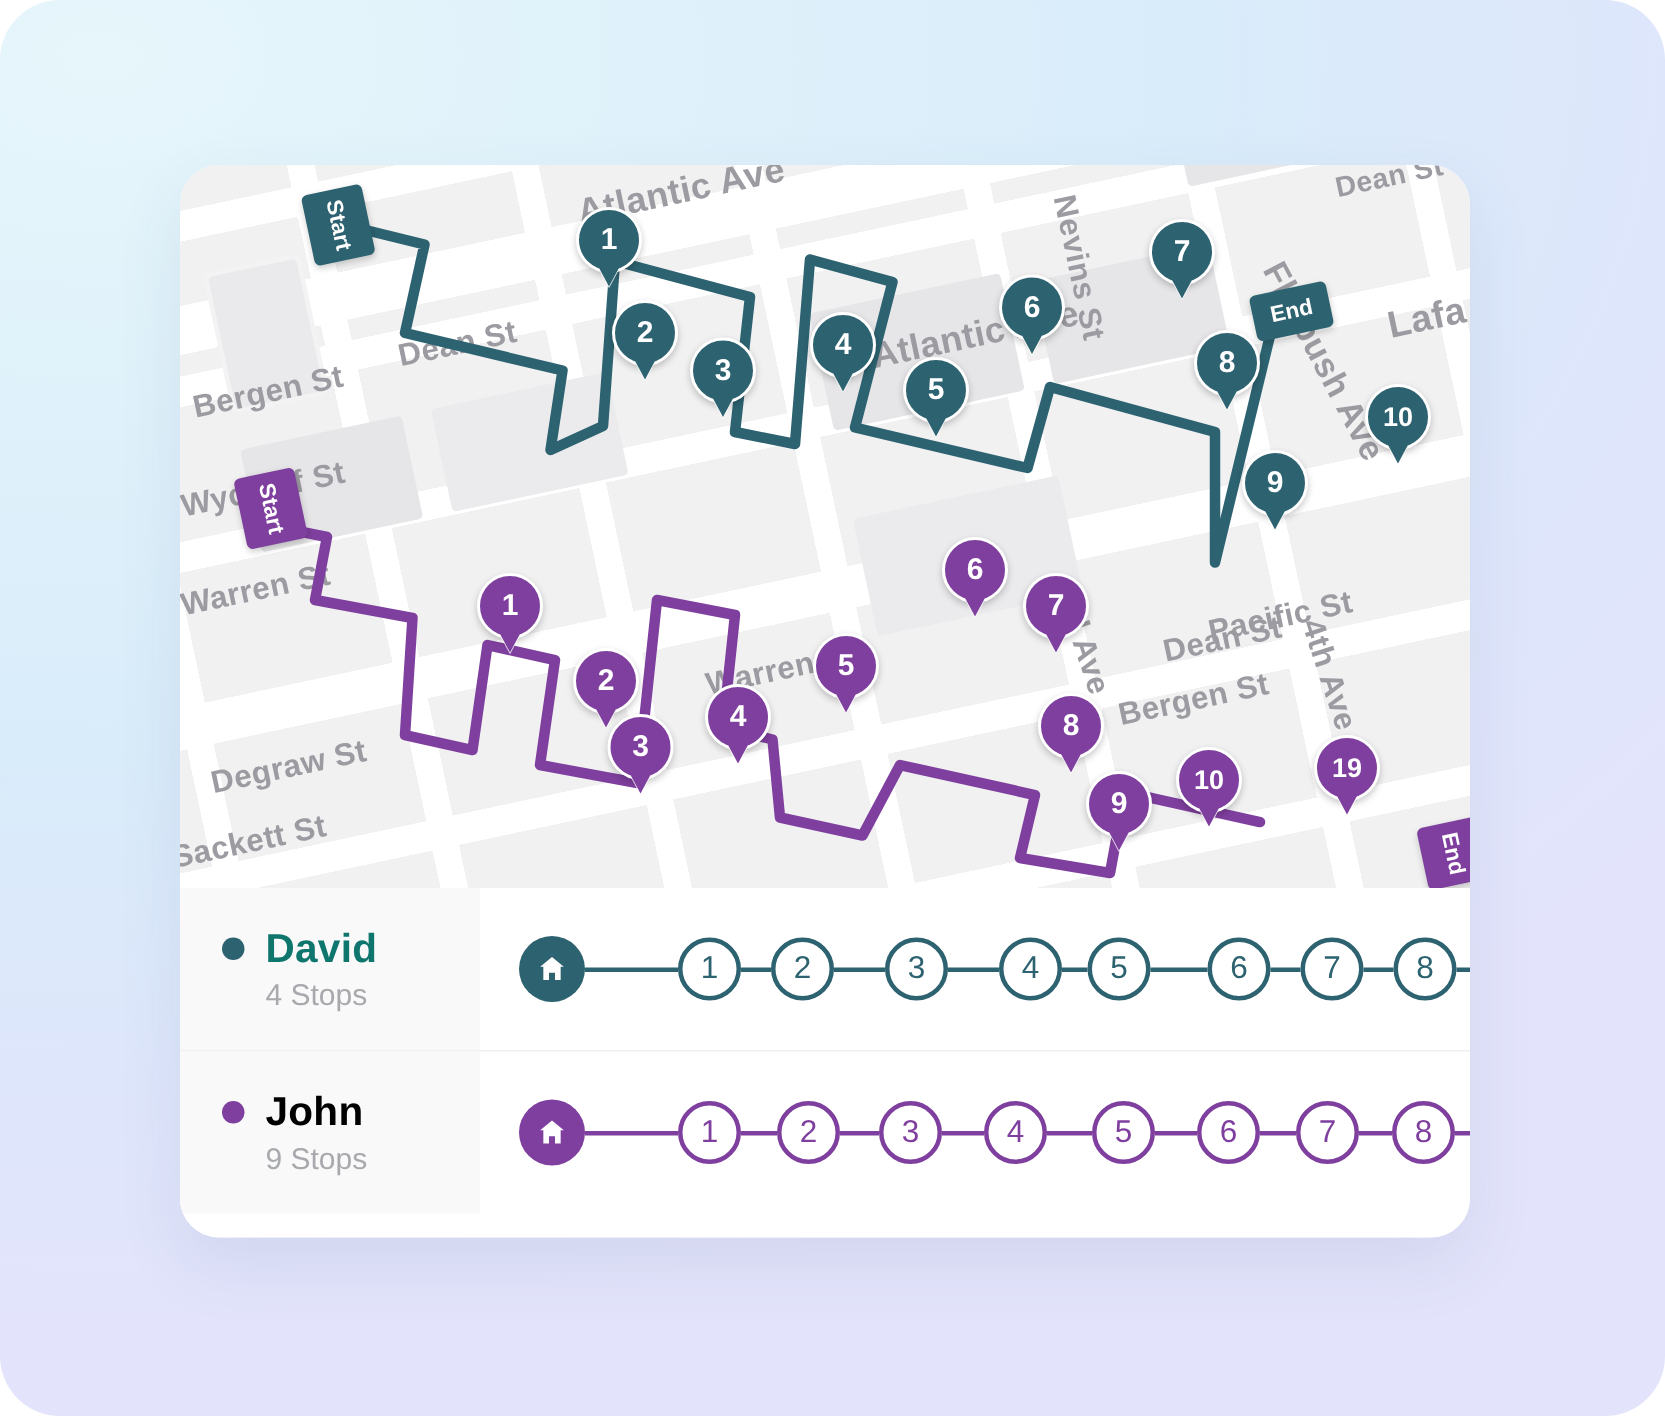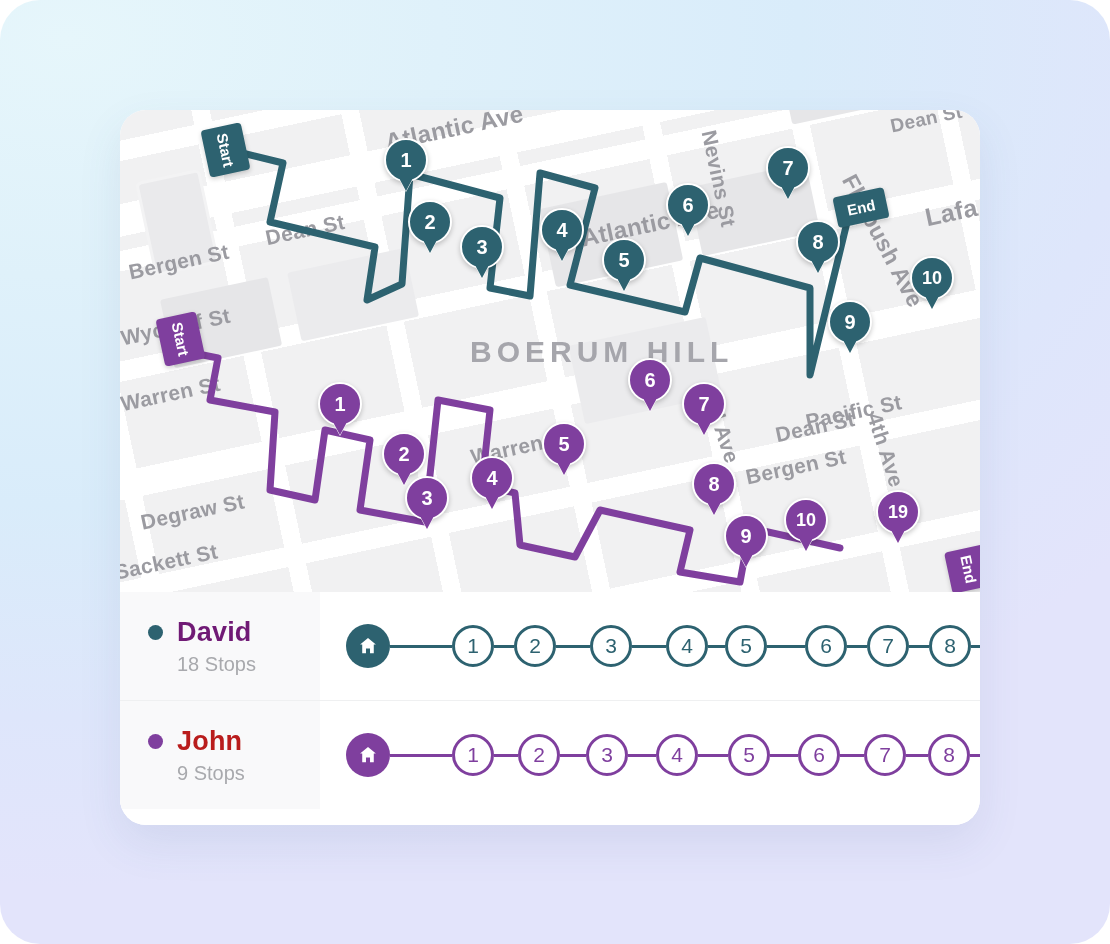--- a/index.html
+++ b/index.html
@@ -97,22 +97,22 @@
   .row{position:relative;height:108px;display:flex;align-items:center;}
   .row + .row{border-top:1px solid #eff0f1;}
   .who{
     width:200px;height:100%;background:#f9f9fa;
     display:flex;flex-direction:column;justify-content:center;box-sizing:border-box;padding-left:28px;
   }
   .who-top{display:flex;align-items:center;gap:14px;}
   .dot{width:15px;height:15px;border-radius:50%;flex:none;}
   .name{font-size:27px;font-weight:700;letter-spacing:.2px;}
   .stops{font-size:20px;color:#a8a9ad;font-weight:400;margin-top:5px;margin-left:29px;}
-  .teal-t{color:#701a75;}
-  .purp-t{color:#b91c1c;}
+  .teal-t{color:#0f766e;}
+  .purp-t{color:#000000;}
   .dot.teal-b{background:#2d6270;}
   .dot.purp-b{background:#7f3f9e;}
 
   .chain{
     position:relative;flex:1;height:100%;display:flex;align-items:center;
     padding-left:26px;overflow:hidden;
   }
   .seg{height:3px;flex:none;}
   .seg.teal-b{background:#2d6270;}
   .seg.purp-b{background:#7f3f9e;}
@@ -164,21 +164,20 @@
       <div class="lbl" style="left:685px;top:290px;transform:rotate(-12deg);">Pacific St</div>
       <div class="lbl" style="left:655px;top:305px;transform:rotate(-12deg);">Dean St</div>
       <div class="lbl" style="left:625px;top:345px;transform:rotate(-12deg);">Bergen St</div>
       <div class="lbl" style="left:600px;top:275px;transform:rotate(72deg);transform-origin:left top;">3rd Ave</div>
       <div class="lbl" style="left:765px;top:300px;transform:rotate(72deg);transform-origin:left top;">4th Ave</div>
       <div class="lbl" style="left:20px;top:390px;transform:rotate(-12deg);">Degraw St</div>
       <div class="lbl" style="left:-6px;top:440px;transform:rotate(-12deg);">Sackett St</div>
       <div class="lbl" style="left:350px;top:325px;transform:rotate(-12deg);">Warren St</div>
       <div class="lbl sm" style="left:770px;top:-2px;transform:rotate(-12deg);">Dean St</div>
 
-      <div class="neigh" style="left:350px;top:225px;">BOERUM HILL</div>
 
       <svg class="route-svg">
 
         <polyline points="110,40 163,53 150,112 255,137 247,190 282,174 290,64 380,88 370,178 410,186 420,63 475,78 450,175 565,202 580,148 690,178 690,265 730,100" fill="none" stroke="#2d6270" stroke-width="7" stroke-linejoin="round" stroke-linecap="round"></polyline>
 
         <polyline points="58,240 98,248 90,290 155,302 150,380 195,390 205,320 250,330 240,400 305,412 318,290 370,300 362,375 395,383 400,435 455,447 480,400 570,420 560,462 620,472 630,418 720,438" fill="none" stroke="#7f3f9e" stroke-width="7" stroke-linejoin="round" stroke-linecap="round"></polyline>
       </svg>
 
       <div class="tag teal" style="left:85px;top:16px;transform:rotate(-12deg);">
         <span class="vtxt">Start</span>
@@ -259,21 +258,21 @@
     </div>
 
     <div class="rows">
 
       <div class="row">
         <div class="who">
           <div class="who-top">
             <span class="dot teal-b"></span>
             <span class="name teal-t">David</span>
           </div>
-          <div class="stops">18 Stops</div>
+          <div class="stops">4 Stops</div>
         </div>
         <div class="chain">
           <div class="home teal-b">
             <svg width="22" height="22" viewBox="0 0 24 24" aria-hidden="true">
                 <path fill="#fff" d="M12 3.2 3.4 10.4h2.3V20h4.1v-5.3h4.4V20h4.1v-9.6h2.3z"></path>
               </svg>
           </div>
           <span class="seg teal-b" style="width:62px"></span>
           <span class="chip teal-c">1</span>
           <span class="seg teal-b" style="width:20px"></span>

